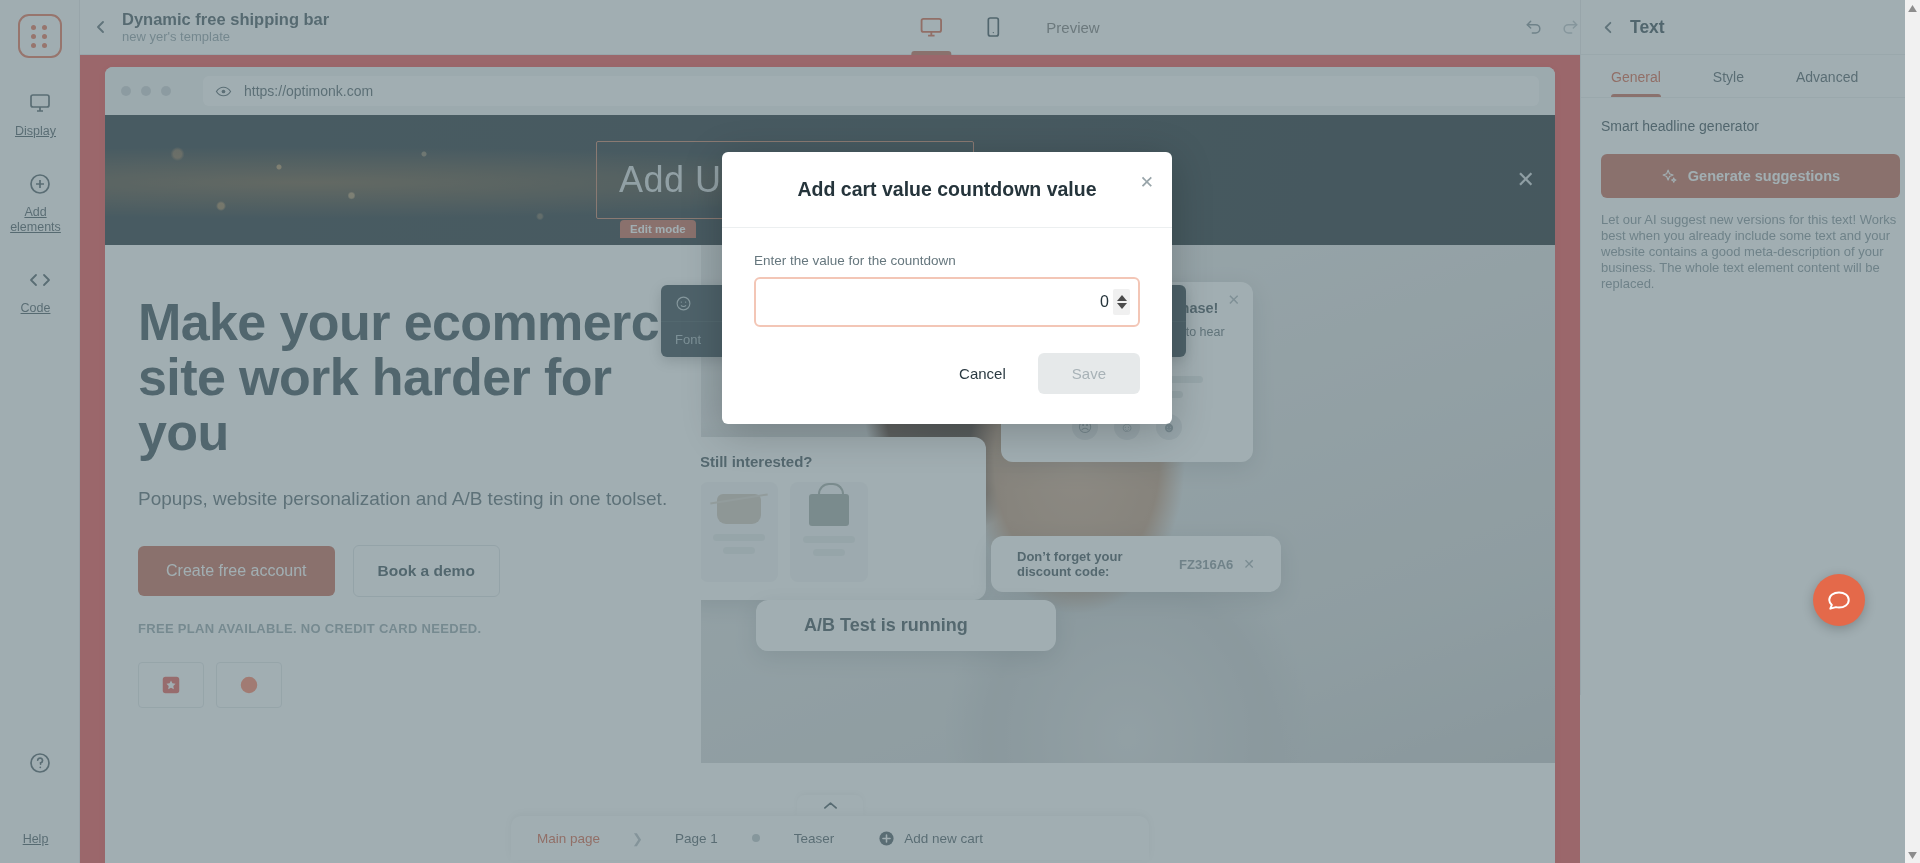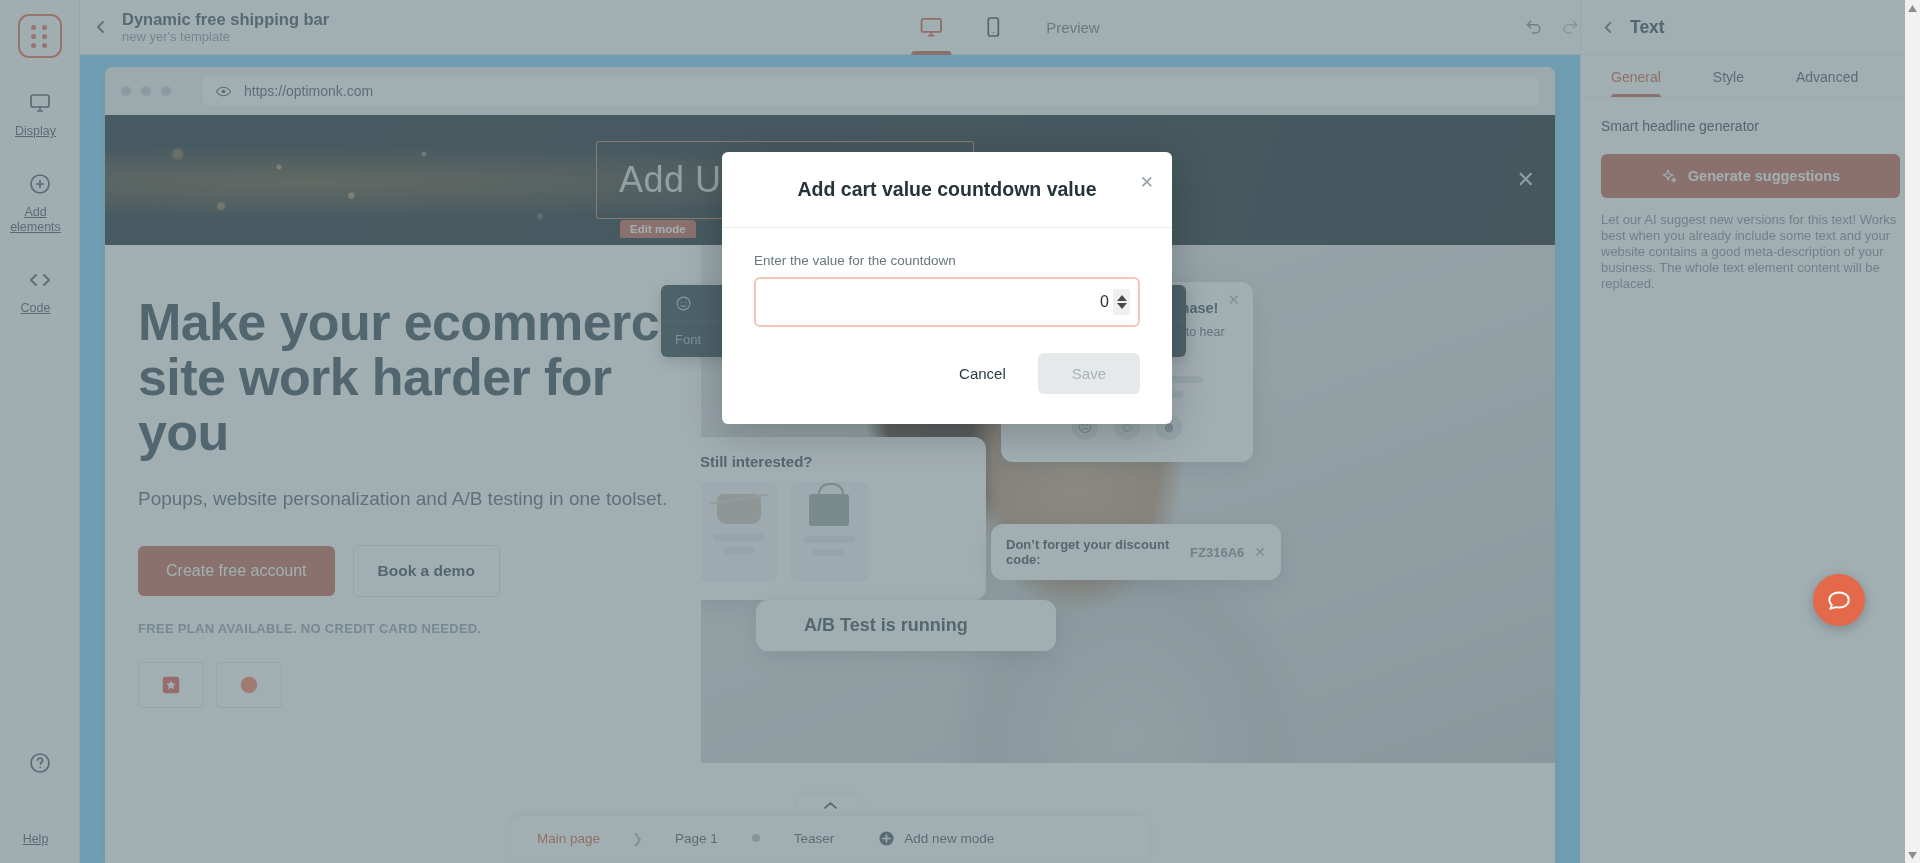--- a/index.html
+++ b/index.html
@@ -90,21 +90,21 @@
   }
   .tb-btn.outline { border-color: #d9dee1; margin-left: 6px; }
   .tb-btn.primary {
     background: #d5593a; color: #ffffff; border-color: #d5593a;
     margin-left: 10px; font-weight: 500;
   }
 
   
   #canvas-area {
     position: absolute; left: 80px; top: 55px; right: 340px; bottom: 0;
-    background: #7dd3fc; overflow: hidden;
+    background: #ef4444; overflow: hidden;
   }
   #browser-frame {
     position: absolute; left: 25px; top: 12px; right: 25px; bottom: 0;
     background: #ffffff; border-radius: 8px 8px 0 0; overflow: hidden;
     box-shadow: 0 2px 8px rgba(0,0,0,0.06);
   }
   #browser-chrome {
     height: 48px; background: #f1f3f4; display: flex; align-items: center;
     padding: 0 16px; gap: 10px;
   }
@@ -247,21 +247,21 @@
     width: 40px; height: 32px; background: #9aa39f; border-radius: 3px;
     position: relative;
   }
   .bag2:before {
     content:""; position: absolute; left: 9px; top: -11px; width: 22px; height: 14px;
     border: 2.5px solid #9aa39f; border-bottom: none; border-radius: 11px 11px 0 0;
   }
   .prod .skel { width: 52px; margin-top: 10px; }
   .prod .skel.s2 { width: 32px; margin-top: 6px; }
   #card-code {
-    left: 290px; top: 279px; width: 290px; padding: 13px 15px;
+    left: 290px; top: 291px; width: 290px; padding: 13px 26px;
     display: flex; align-items: center; gap: 10px;
   }
   #card-code .cc-txt { font-size: 13px; font-weight: 700; color: #35474f; }
   #card-code .cc-code { font-size: 13px; font-weight: 700; color: #7e8d93; }
   #card-code .cc-x { margin-left: auto; color: #9aa6ab; font-size: 14px; cursor: pointer; }
   #card-ab { left: 55px; top: 355px; width: 300px; padding: 15px 16px; }
   #card-ab .ab-txt { font-size: 18px; font-weight: 700; color: #35474f; margin-left: 32px; }
 
   
   #page-bar-wrap {
@@ -643,21 +643,21 @@
         <span class="pg-item">Page 1</span>
         <span class="pg-dot"></span>
         <span class="pg-item">Teaser</span>
         <span id="pg-add">
           <span>
             <svg width="17" height="17" viewBox="0 0 24 24">
                 <circle cx="12" cy="12" r="10" fill="#44555d"></circle>
                 <path d="M12 7v10M7 12h10" stroke="#fff" stroke-width="2.2" stroke-linecap="round"></path>
               </svg>
           </span>
-          <span>Add new mode</span>
+          <span>Add new cart</span>
         </span>
       </div>
     </div>
   </div>
 
   <div id="right-panel">
     <div id="rp-header">
       <span id="rp-back">
         <svg width="15" height="15" viewBox="0 0 16 16" fill="none" stroke="#55666e" stroke-width="1.9" stroke-linecap="round" stroke-linejoin="round">
             <path d="M10 3 5 8l5 5"></path>

